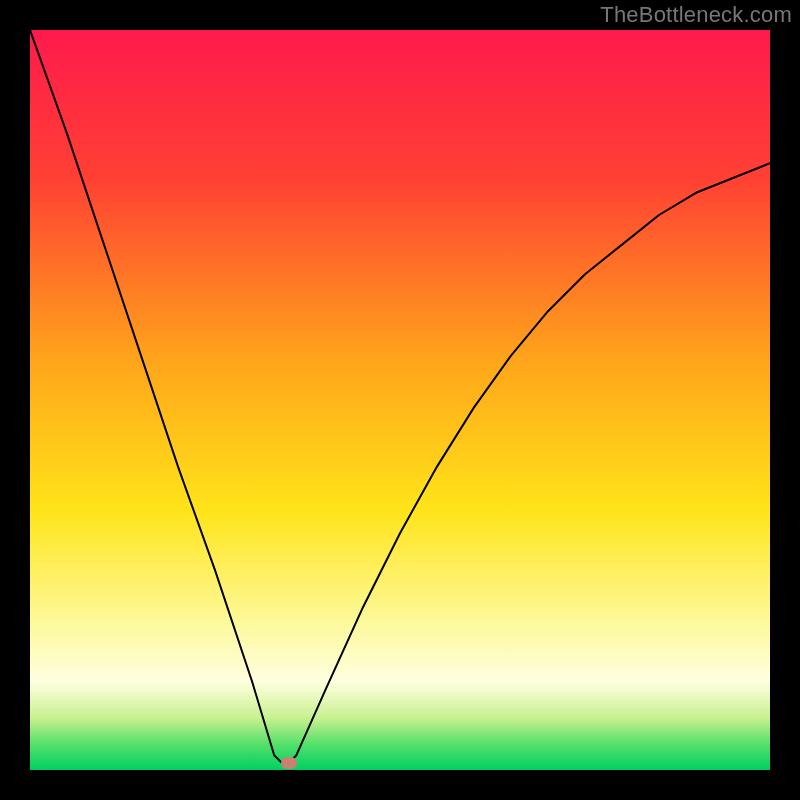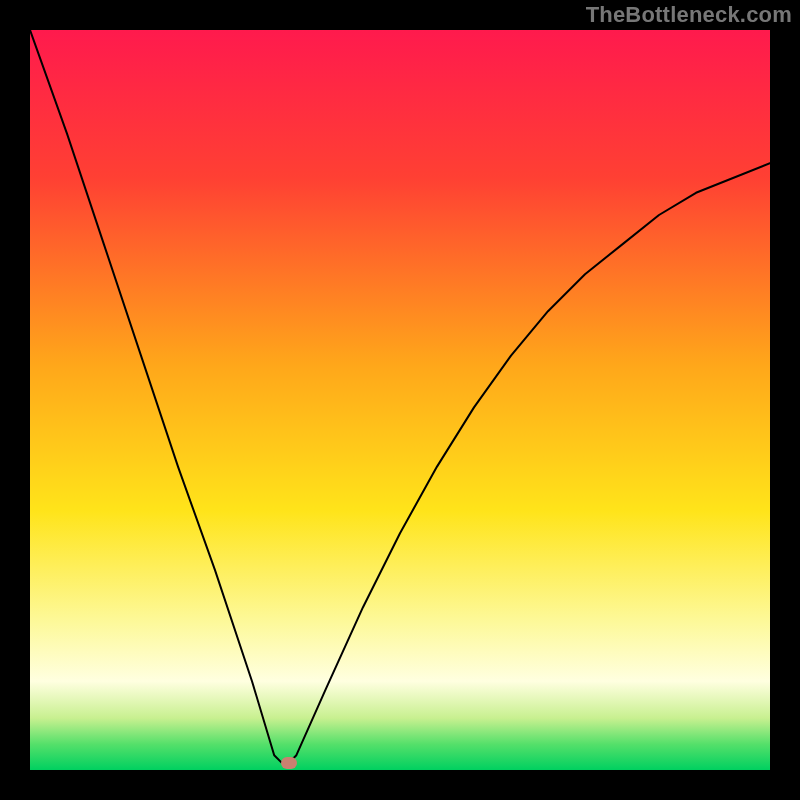--- a/index.html
+++ b/index.html
@@ -15,21 +15,21 @@
     width: 800px;
     height: 800px;
     background: #000;
   }
   .watermark {
     position: absolute;
     top: 2px;
     right: 8px;
     color: #777;
     font-size: 22px;
-    font-weight: 700;
+    font-weight: 400;
     z-index: 5;
     letter-spacing: 0.2px;
   }
   .plot-area {
     position: absolute;
     left: 30px;
     top: 30px;
     width: 740px;
     height: 740px;
     overflow: hidden;

